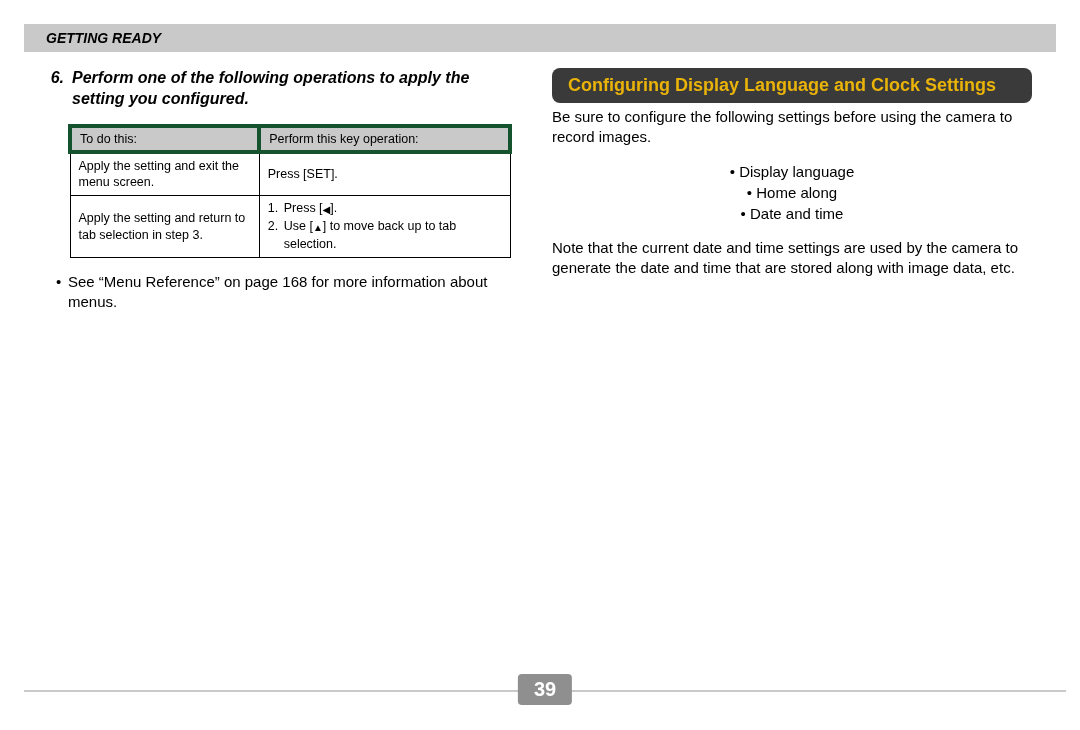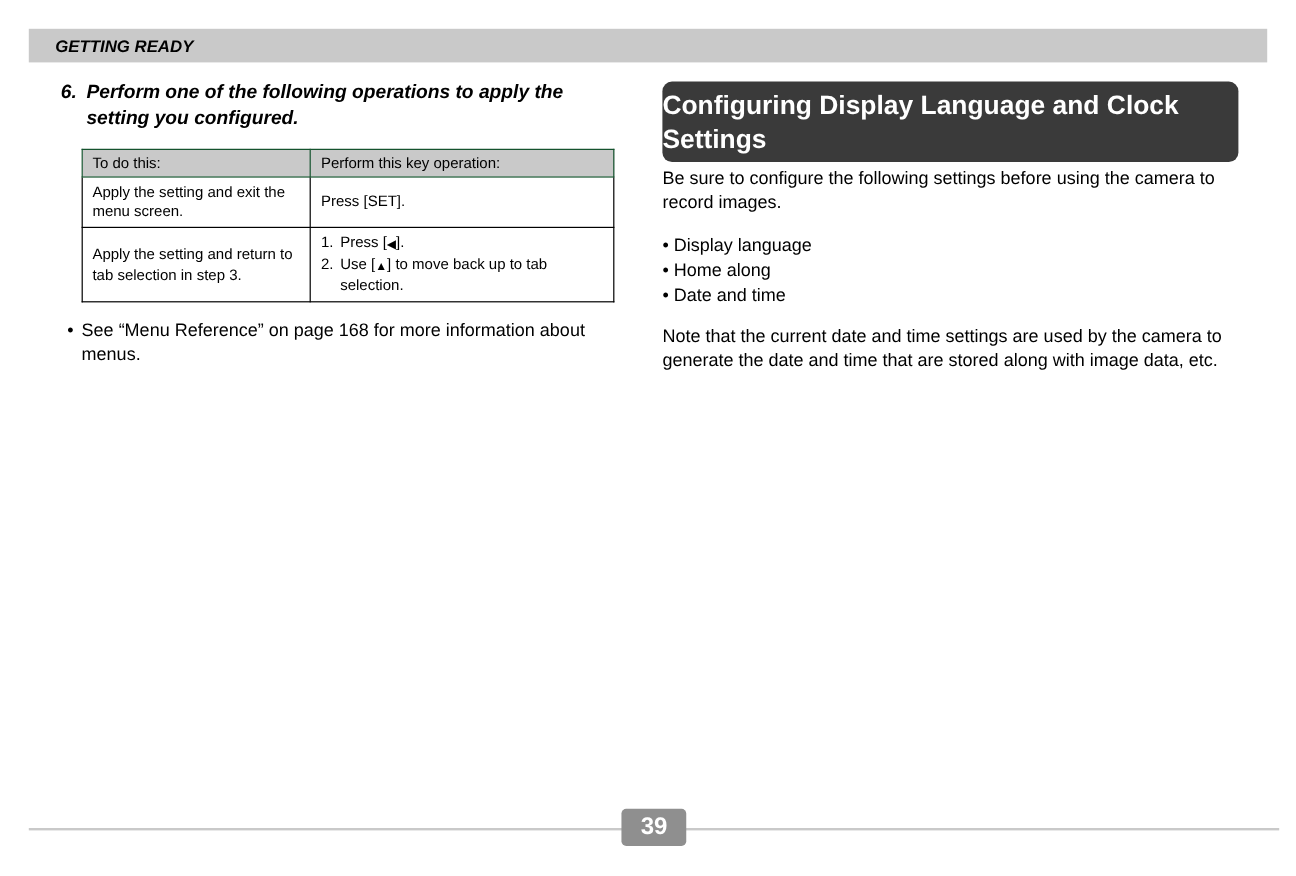--- a/index.html
+++ b/index.html
@@ -64,21 +64,21 @@
       width: 100%;
       font-size: 13px;
       margin-left: 26px;
       width: calc(100% - 26px);
     }
     table.op-table th {
       background: #c9c9c9;
       font-weight: normal;
       text-align: left;
       padding: 4px 8px;
-      border: 1px solid #14532d;
+      border: 4px solid #14532d;
       font-size: 12.5px;
     }
     table.op-table td {
       border: 1px solid #000;
       padding: 4px 8px;
       vertical-align: middle;
       font-size: 12.5px;
       line-height: 1.35;
     }
     .col1 { width: 43%; }
@@ -89,38 +89,39 @@
       margin-top: 14px;
       margin-left: 14px;
       display: flex;
     }
     .bullet-dot {
       width: 12px;
       flex-shrink: 0;
     }
     .section-banner {
       background: #3a3a3a;
-      color: #ffffff;
+      color: #eab308;
       border-radius: 8px;
-      padding: 6px 0;
-      font-weight: bold;
-      font-size: 22px;
+      padding: 6px 16px;
+      font-weight: bold;
+      font-size: 18px;
       line-height: 1.25;
       margin-bottom: 4px;
     }
     .body-text {
       font-size: 15px;
       line-height: 1.35;
       margin-bottom: 14px;
     }
     .bullet-list {
       list-style: none;
       font-size: 15px;
       line-height: 1.4;
       margin-bottom: 14px;
+      text-align: center;
     }
     .bullet-list li::before {
       content: "• ";
     }
     .footer {
       position: absolute;
       bottom: 24px;
       left: 24px;
       right: 14px;
       height: 32px;

